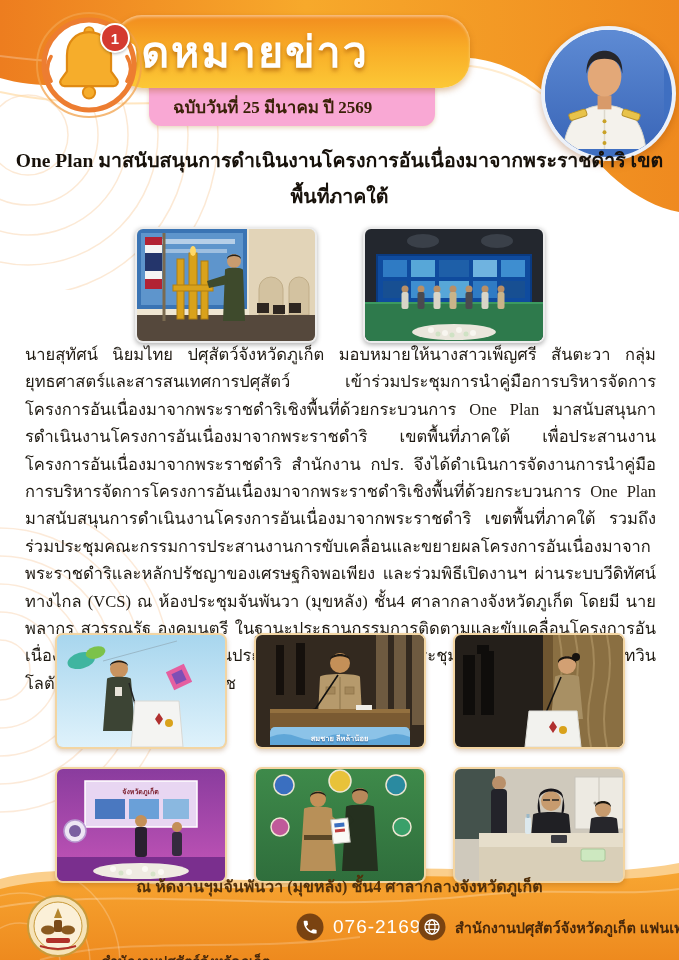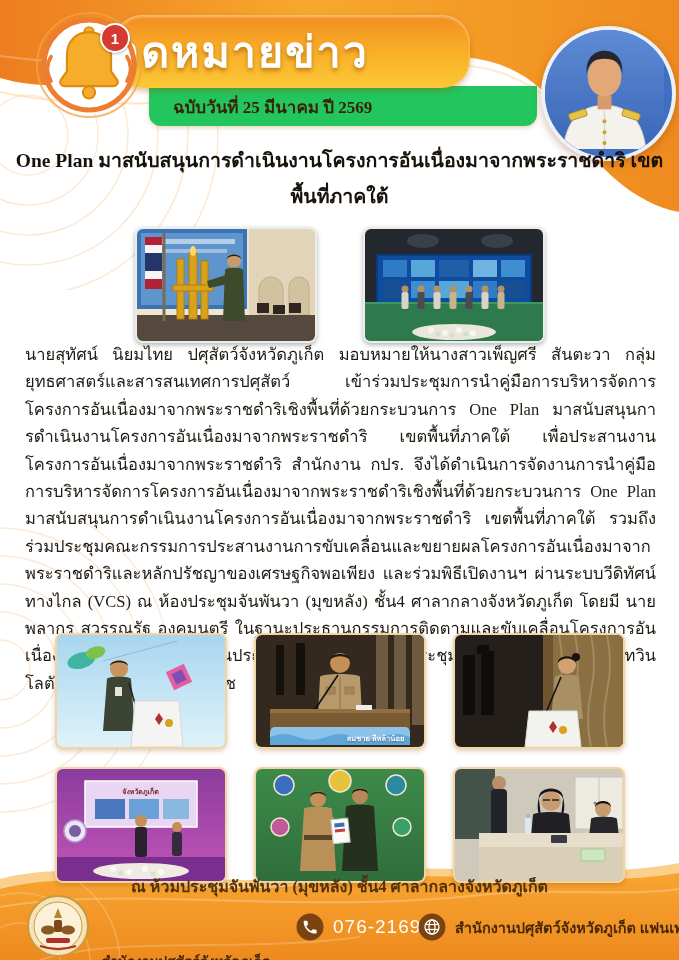--- a/index.html
+++ b/index.html
@@ -25,22 +25,22 @@
     position:absolute;left:114px;top:15px;width:356px;height:73px;border-radius:28px;
     background:linear-gradient(180deg,#F28C1E 0%,#F8AC27 45%,#FCC836 100%);
     box-shadow:0 3px 6px rgba(160,80,0,.35), inset 0 2px 3px rgba(255,255,255,.45);
     display:flex;align-items:center;justify-content:flex-start;z-index:2;
   }
   .title-banner span{
     color:#fff;font-size:43px;font-weight:bold;letter-spacing:2px;
     text-shadow:0 3px 4px rgba(150,70,0,.55);
   }
   .date-bar{
-    position:absolute;left:149px;top:86px;width:388px;height:40px;
-    background:#22c55e;border-radius:0 0 12px 12px;z-index:1;
+    position:absolute;left:149px;top:86px;width:286px;height:40px;
+    background:#f9a8d4;border-radius:0 0 12px 12px;z-index:1;
     display:flex;align-items:center;box-shadow:0 2px 4px rgba(170,90,0,.25);
   }
   .date-bar span{
     margin-left:24px;color:#3A2208;font-weight:bold;font-size:17px;
     font-family:"Liberation Serif",serif;
   }
   .portrait{
     position:absolute;left:541px;top:26px;width:127px;height:127px;border-radius:50%;
     border:4px solid rgba(255,255,255,.9);overflow:hidden;z-index:2;
     box-shadow:0 3px 8px rgba(140,60,0,.35);background:#3F6FC1;
@@ -67,21 +67,21 @@
   }
 
   .grid{position:absolute;top:633px;left:0;width:100%;display:flex;flex-direction:column;gap:18px;z-index:2;}
   .grid-row{display:flex;justify-content:center;gap:27px;}
   .grid-row figure{
     margin:0;width:168px;height:112px;border-radius:8px;overflow:hidden;position:relative;
     border:2px solid #F3D5A2;box-shadow:0 2px 5px rgba(120,60,0,.25);background:#ccc;
   }
   .overlay-caption{
     position:absolute;bottom:3px;left:0;width:100%;text-align:center;
-    font-size:7.5px;color:#fff;font-weight:bold;text-shadow:0 1px 1px rgba(0,40,90,.6);margin-left:36px;
+    font-size:7.5px;color:#fff;font-weight:bold;text-shadow:0 1px 1px rgba(0,40,90,.6);
   }
   .screen-title{
     position:absolute;top:17px;left:0;width:100%;text-align:center;
     font-size:7px;color:#7e2533;font-weight:bold;
   }
 
   .grid-caption{
     position:absolute;top:874px;left:0;width:100%;text-align:center;z-index:3;
     font-family:"Liberation Serif",serif;font-weight:bold;font-size:16px;color:#52300a;
   }
@@ -487,21 +487,21 @@
     <path d="M0 44 C90 20 200 56 320 38 C450 20 570 46 679 28 V115 H0 Z" fill="url(#ftr)"></path>
     <path d="M0 62 C120 40 300 70 480 50 C560 42 620 52 679 44" fill="none" stroke="#FFFFFF" stroke-opacity="0.25" stroke-width="2"></path>
     <path d="M40 115 C120 90 240 108 360 92" fill="none" stroke="#FFFFFF" stroke-opacity="0.2" stroke-width="2"></path>
     <g fill="none" stroke="#FFFFFF" stroke-opacity="0.22" stroke-width="1.5">
       <circle cx="20" cy="118" r="40"></circle>
         <circle cx="20" cy="118" r="70"></circle>
         <circle cx="20" cy="118" r="100"></circle>
     </g>
   </svg>
 
-  <div class="grid-caption">ณ ห้วมประชุมจันพันวา (มุขหลัง) ชั้น4 ศาลากลางจังหวัดภูเก็ต</div>
+  <div class="grid-caption">ณ ห้ดงานฯุมจันพันวา (มุขหลัง) ชั้น4 ศาลากลางจังหวัดภูเก็ต</div>
 
   <svg class="footer-logo" viewBox="0 0 64 64">
     <circle cx="32" cy="32" r="30" fill="#F6E3B8" stroke="#C89A3A" stroke-width="2"></circle>
     <circle cx="32" cy="32" r="24" fill="#FBF0D8" stroke="#C89A3A" stroke-width="1"></circle>
     <path d="M32 14 L36 24 L28 24 Z" fill="#B4862E"></path>
     <ellipse cx="22" cy="36" rx="7" ry="4.5" fill="#8A5A20"></ellipse>
     <ellipse cx="42" cy="36" rx="7" ry="4.5" fill="#8A5A20"></ellipse>
     <rect x="28" y="26" width="8" height="12" rx="2" fill="#7A4A18"></rect>
     <rect x="20" y="44" width="24" height="5" rx="2" fill="#B03028"></rect>
     <path d="M14 52 Q32 58 50 52" fill="none" stroke="#B03028" stroke-width="2"></path>

